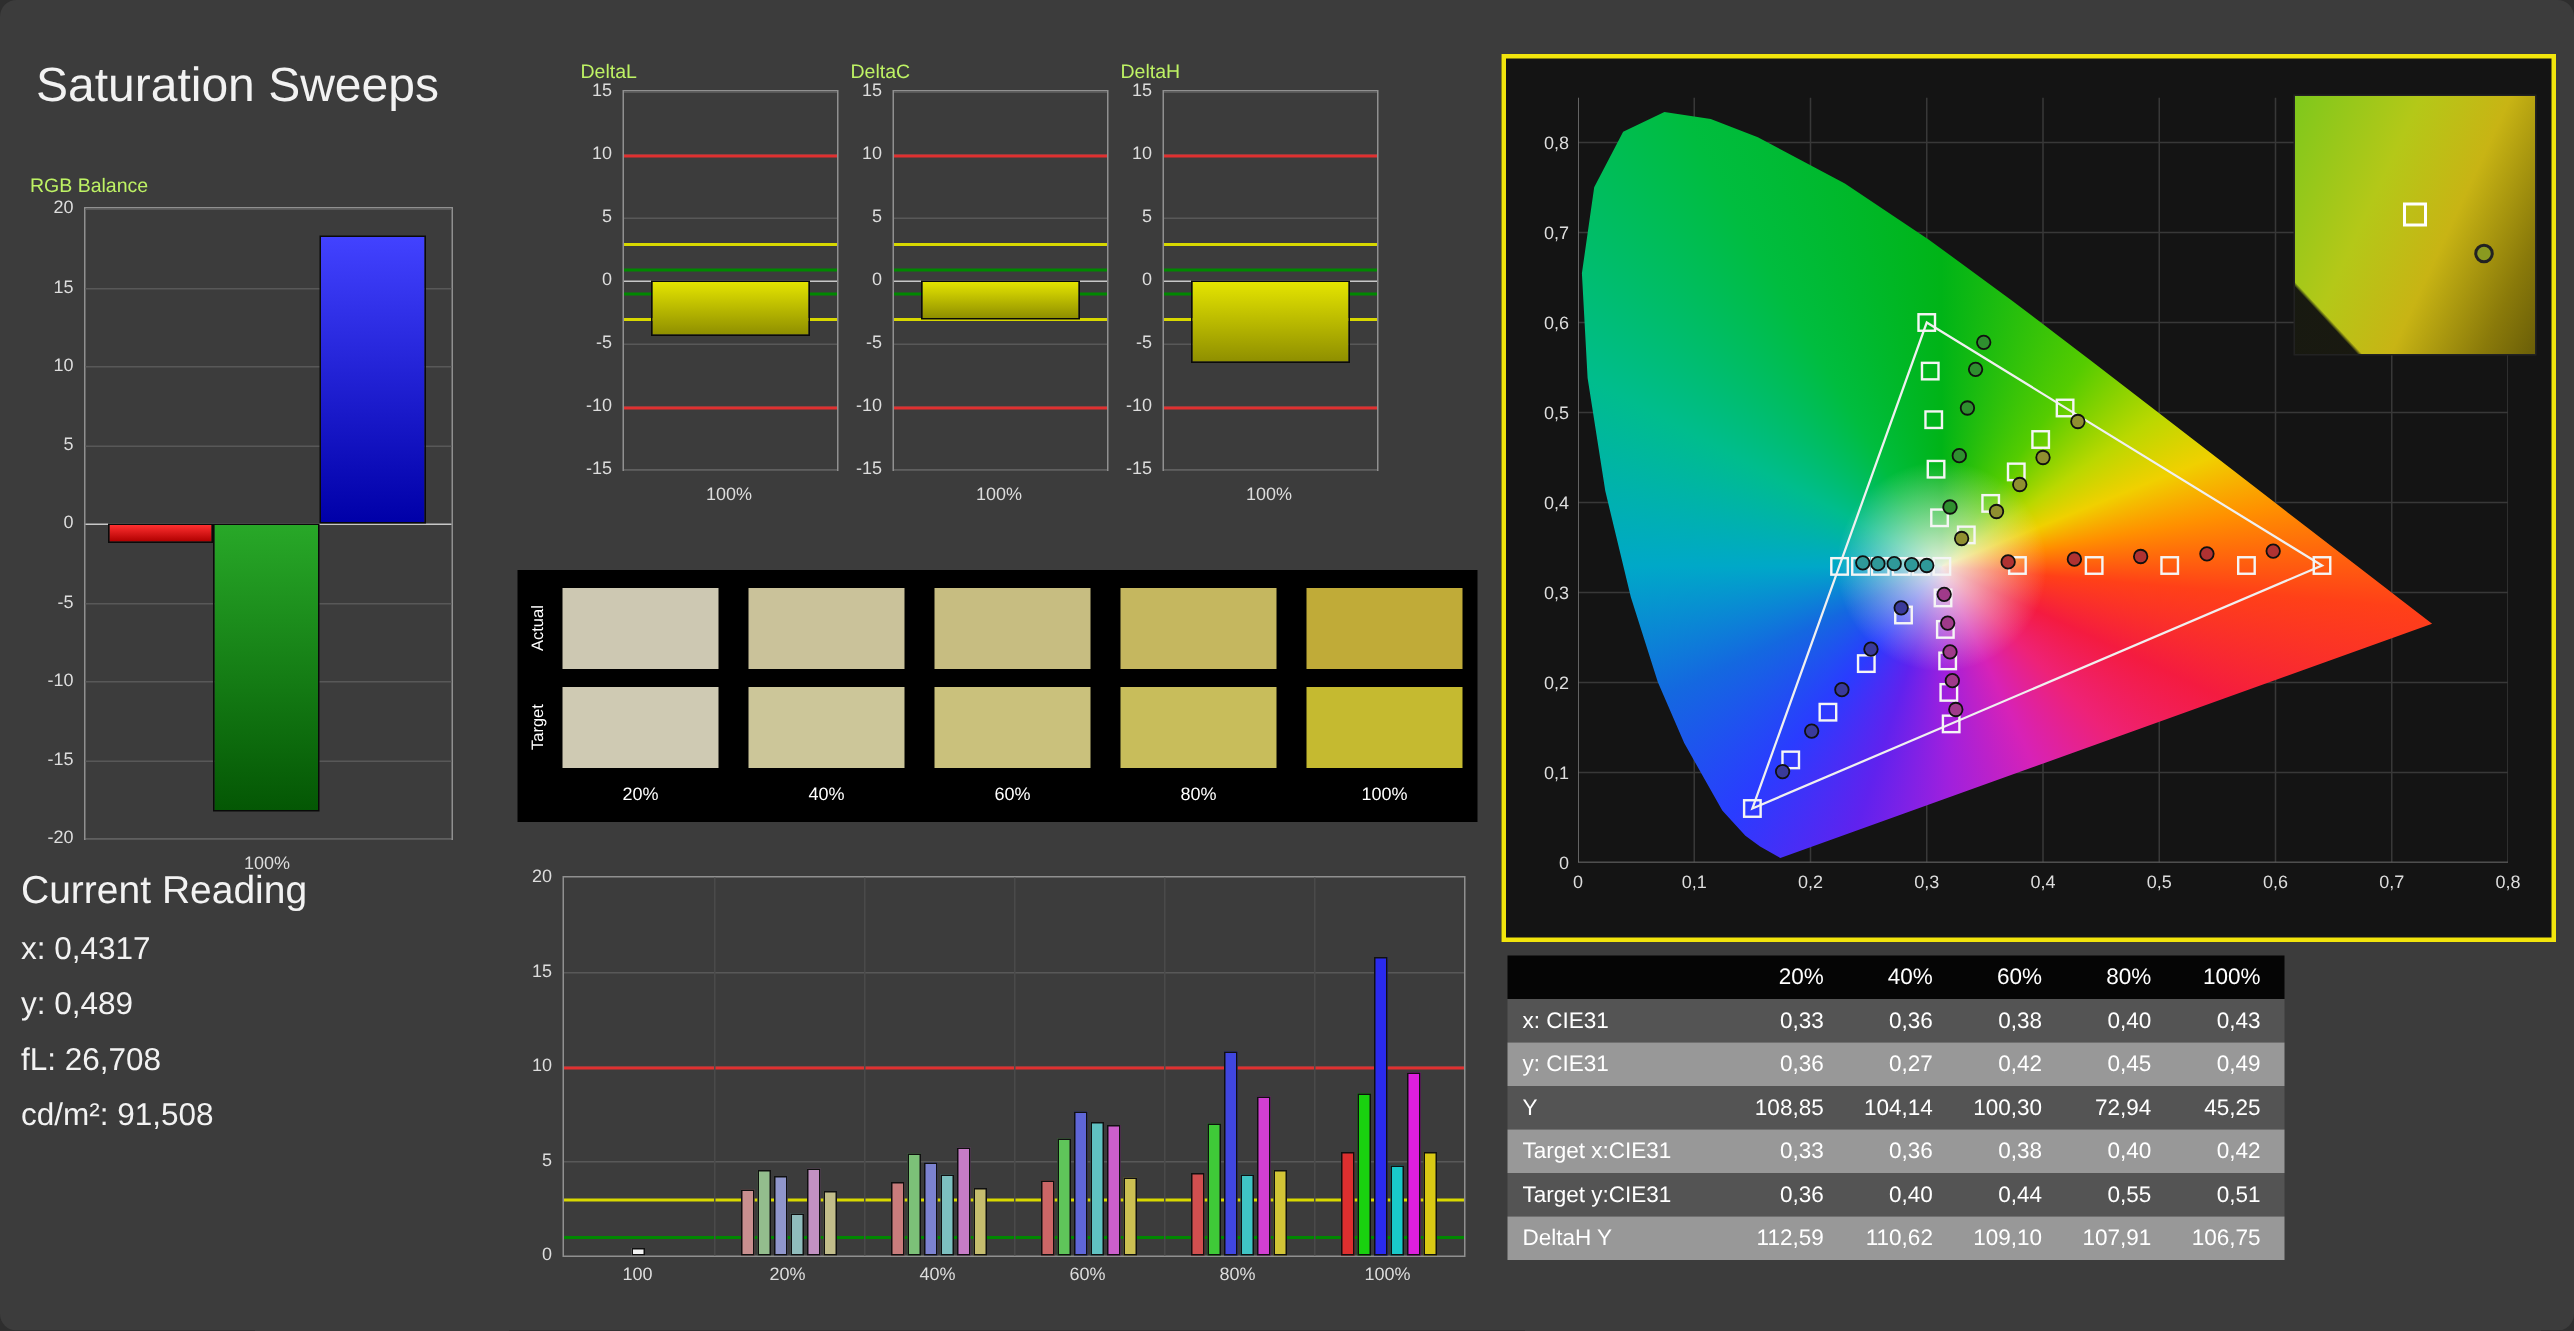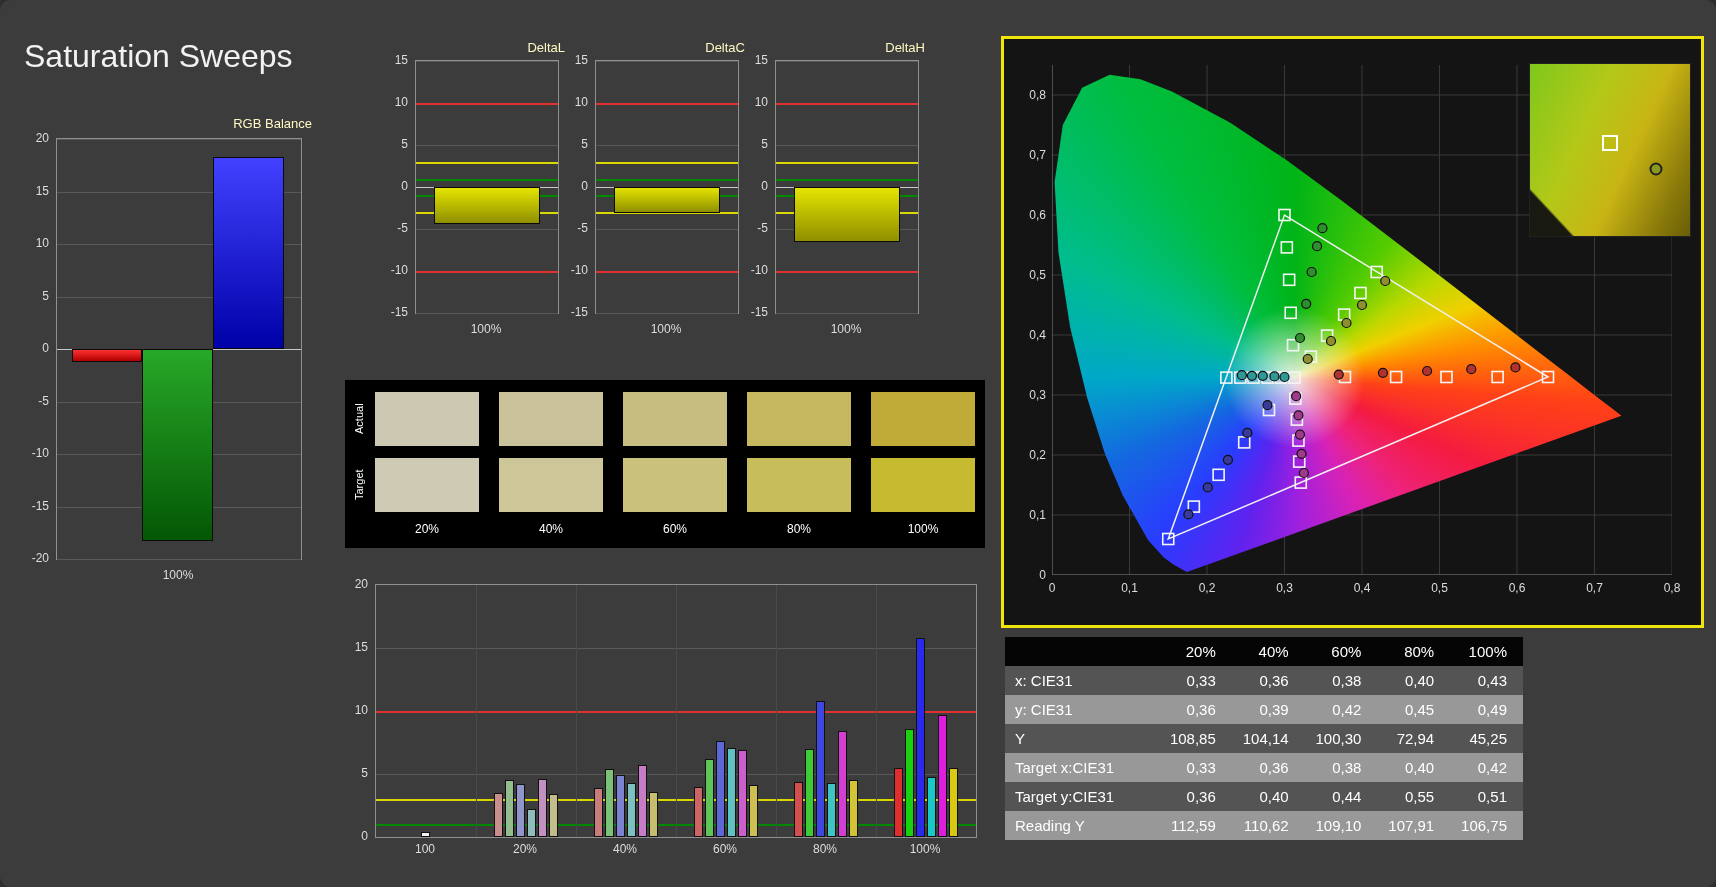--- a/index.html
+++ b/index.html
@@ -2,21 +2,21 @@
 <html><head>
 <meta charset="utf-8">
 <style>
   html,body{margin:0;padding:0;background:#2e2e2e;}
   .screen{position:relative;width:1716px;height:887px;background:#3c3c3c;overflow:hidden;
           font-family:"Liberation Sans",sans-serif;color:#f0f0f0;border-radius:11px;}
   .page-title{position:absolute;left:24px;top:38px;font-size:32px;font-weight:400;color:#f2f2f2;}
 
   
   .panel{position:absolute;}
-  .chart-title{position:absolute;top:0;left:0;right:0;text-align:right;font-size:13px;color:#fef9c3;}
+  .chart-title{position:absolute;top:0;left:0;right:0;text-align:left;font-size:13px;color:#bef264;}
   .hline{position:absolute;left:0;right:0;height:1px;}
   .gridline{background:#585858;}
   .zeroline{background:#c8c8c8;}
   .refline{height:2px;}
   .vline{position:absolute;top:0;bottom:0;width:1px;background:#4a4a4a;}
   .vbar{position:absolute;border:1px solid #0a0a0a;box-sizing:border-box;}
   .ytick{position:absolute;right:5px;transform:translateY(-50%);font-size:12px;color:#ddd;width:100%;text-align:right;}
   .xtick{position:absolute;transform:translateX(-50%);font-size:12px;color:#ddd;top:0;}
   .xlabel{position:absolute;bottom:2px;font-size:12px;color:#ddd;text-align:center;}
 
@@ -398,20 +398,27 @@
       <div class="cie-ytick" style="top: 476px;">0,1</div>
       <div class="cie-ytick" style="top: 416px;">0,2</div>
       <div class="cie-ytick" style="top: 356px;">0,3</div>
       <div class="cie-ytick" style="top: 296px;">0,4</div>
       <div class="cie-ytick" style="top: 236px;">0,5</div>
       <div class="cie-ytick" style="top: 176px;">0,6</div>
       <div class="cie-ytick" style="top: 116px;">0,7</div>
       <div class="cie-ytick" style="top: 56px;">0,8</div>
     </section>
 
+  <section class="current-reading">
+    <div class="cr-heading">Current Reading</div>
+    <div class="cr-line">x: 0,4317</div>
+    <div class="cr-line">y: 0,489</div>
+    <div class="cr-line">fL: 26,708</div>
+    <div class="cr-line">cd/m²: 91,508</div>
+  </section>
 
   <div class="cie-table">
       <div class="trow thead">
         <div class="tcell labelcell"></div>
         <div class="tcell">20%</div>
         <div class="tcell">40%</div>
         <div class="tcell">60%</div>
         <div class="tcell">80%</div>
         <div class="tcell">100%</div>
       </div>
@@ -419,21 +426,21 @@
         <div class="tcell labelcell">x: CIE31</div>
         <div class="tcell">0,33</div>
         <div class="tcell">0,36</div>
         <div class="tcell">0,38</div>
         <div class="tcell">0,40</div>
         <div class="tcell">0,43</div>
       </div>
       <div class="trow light">
         <div class="tcell labelcell">y: CIE31</div>
         <div class="tcell">0,36</div>
-        <div class="tcell">0,39</div>
+        <div class="tcell">0,27</div>
         <div class="tcell">0,42</div>
         <div class="tcell">0,45</div>
         <div class="tcell">0,49</div>
       </div>
       <div class="trow dark">
         <div class="tcell labelcell">Y</div>
         <div class="tcell">108,85</div>
         <div class="tcell">104,14</div>
         <div class="tcell">100,30</div>
         <div class="tcell">72,94</div>
@@ -449,21 +456,21 @@
       </div>
       <div class="trow dark">
         <div class="tcell labelcell">Target y:CIE31</div>
         <div class="tcell">0,36</div>
         <div class="tcell">0,40</div>
         <div class="tcell">0,44</div>
         <div class="tcell">0,55</div>
         <div class="tcell">0,51</div>
       </div>
       <div class="trow light">
-        <div class="tcell labelcell">Reading Y</div>
+        <div class="tcell labelcell">DeltaH Y</div>
         <div class="tcell">112,59</div>
         <div class="tcell">110,62</div>
         <div class="tcell">109,10</div>
         <div class="tcell">107,91</div>
         <div class="tcell">106,75</div>
       </div>
     </div>
 
 </div>
 

